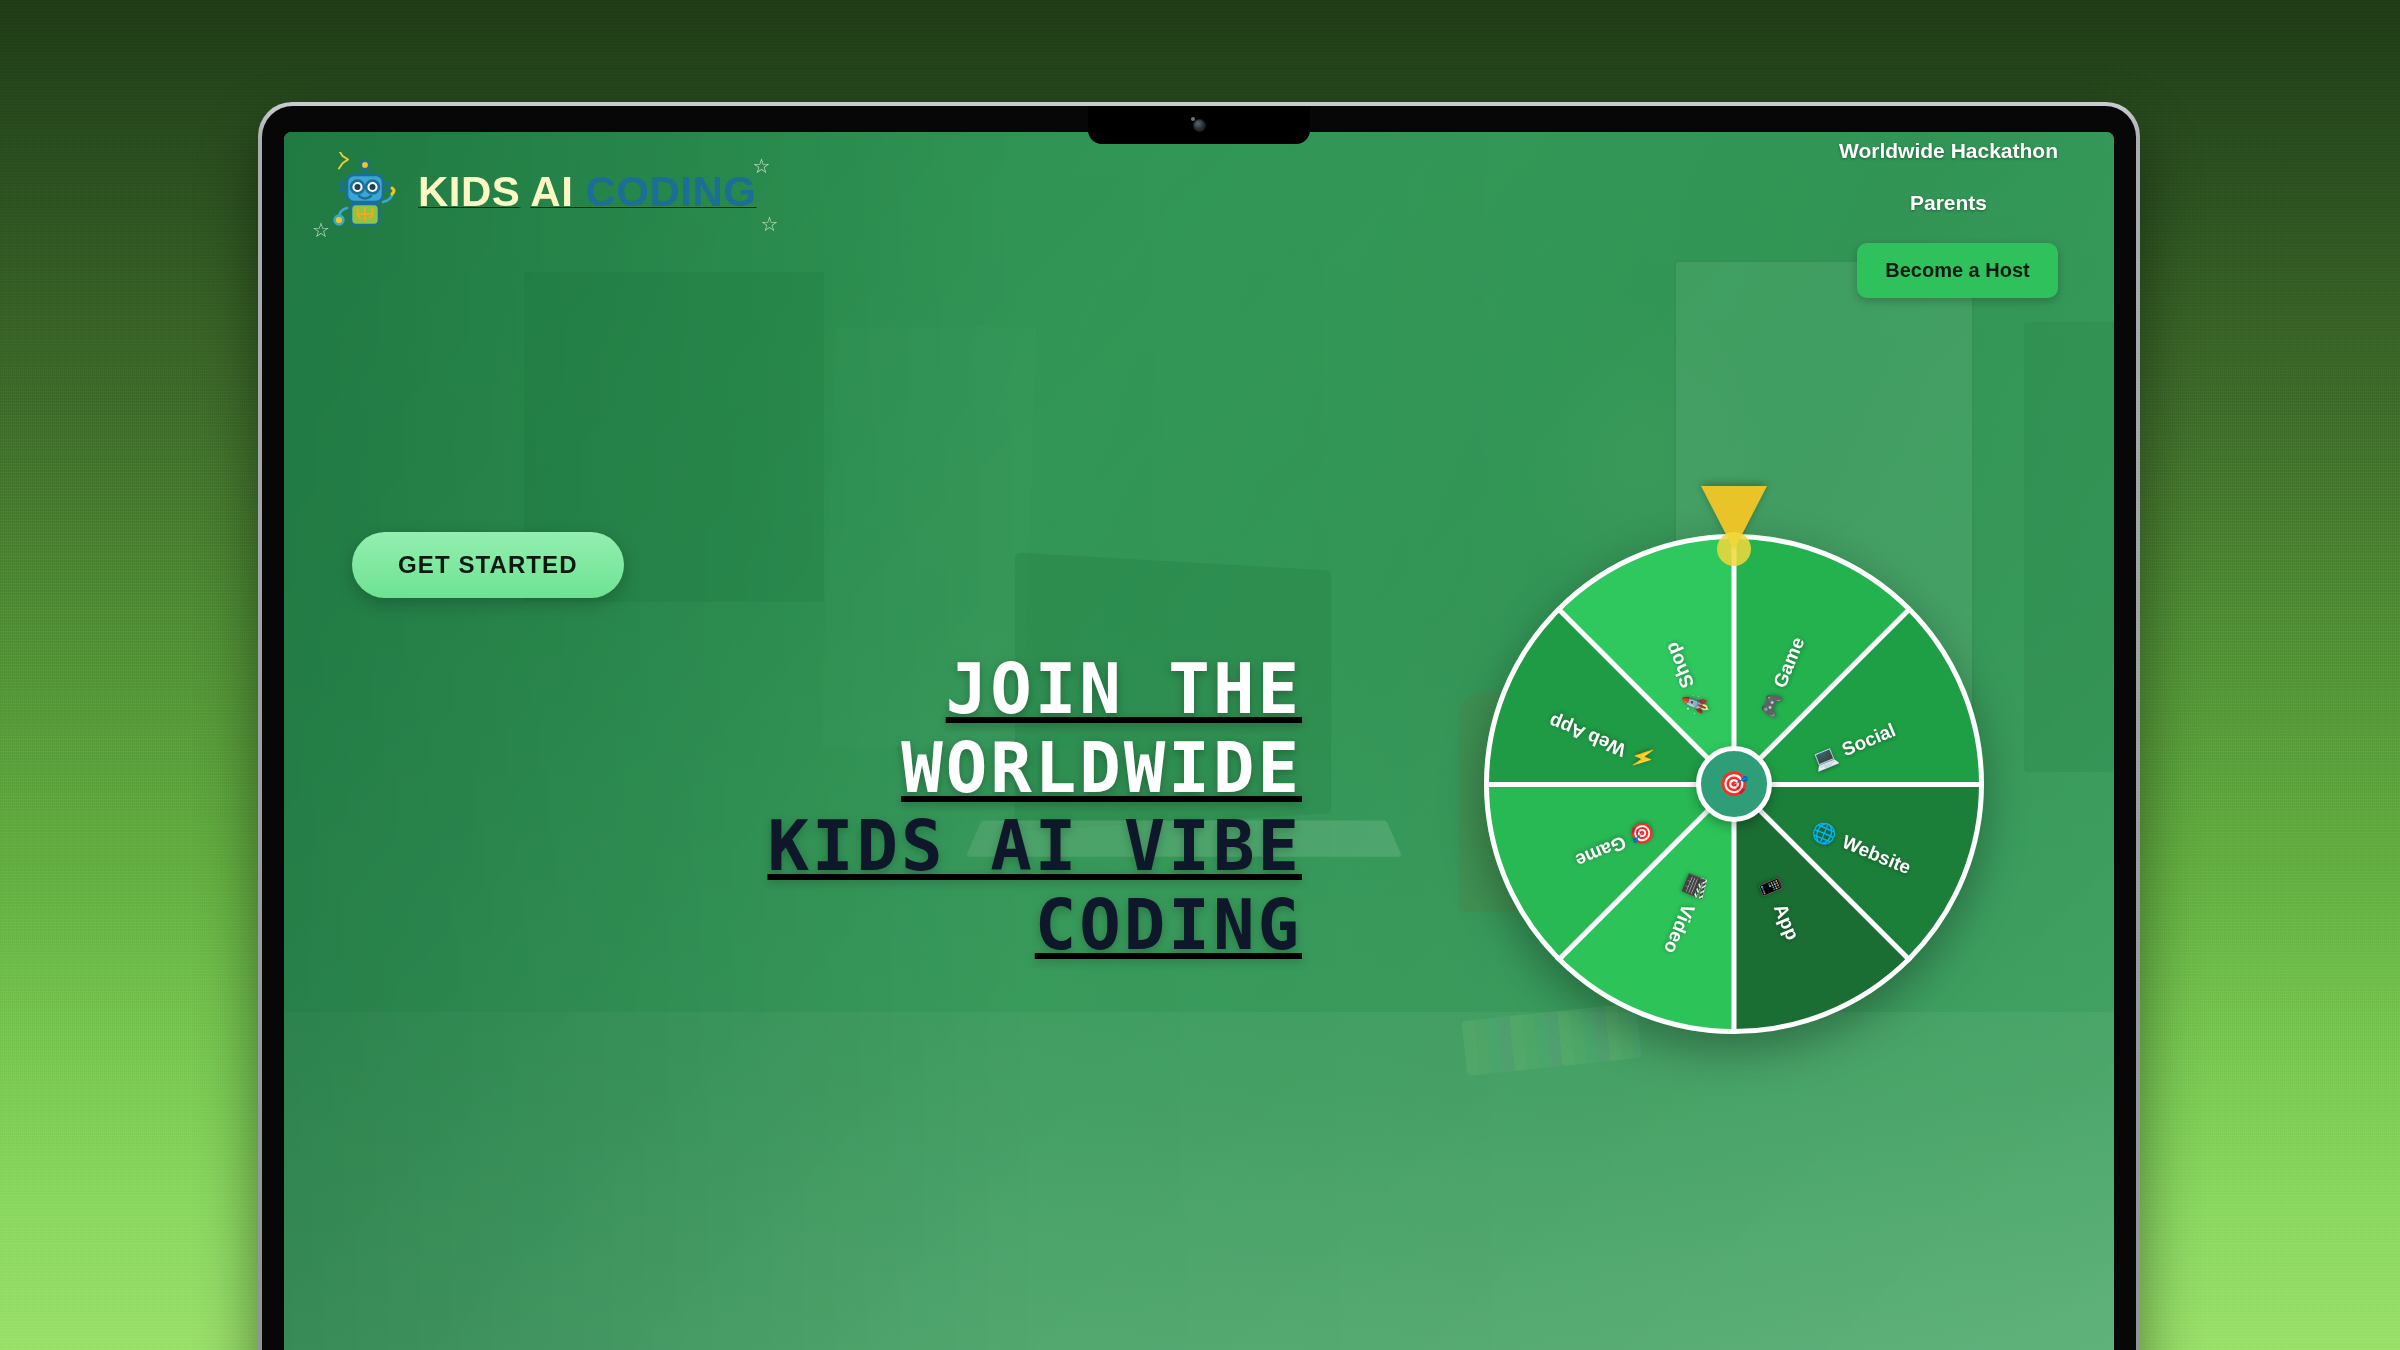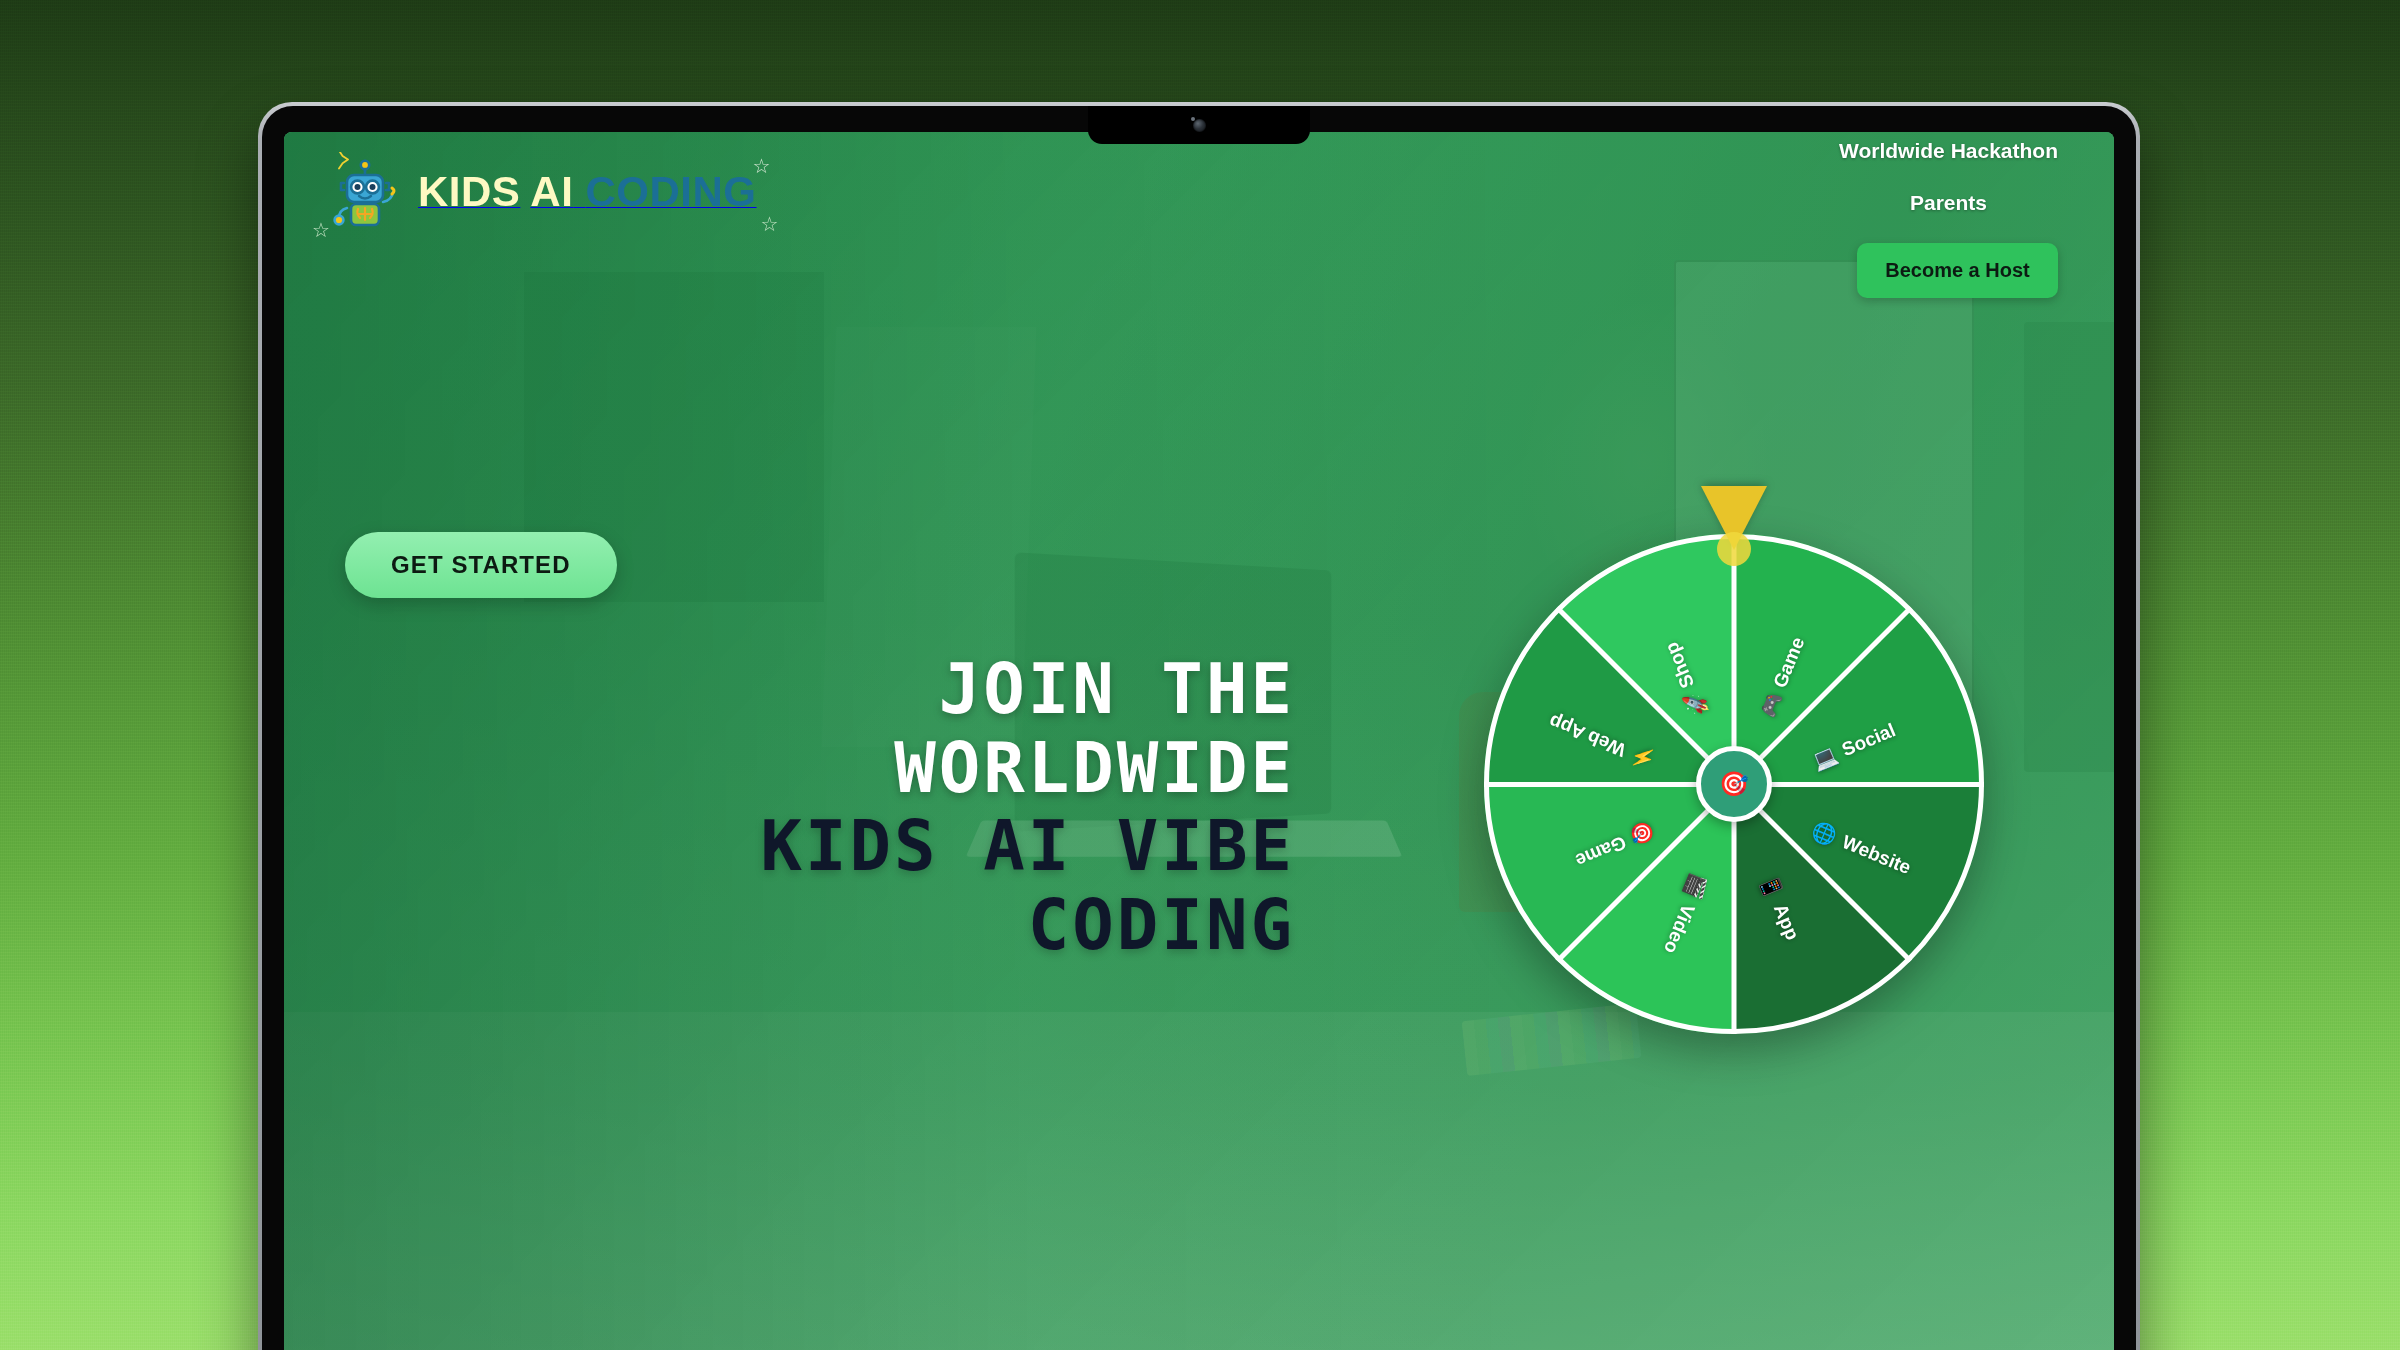--- a/index.html
+++ b/index.html
@@ -106,21 +106,21 @@
   .nav a { color:#fff; font-size:21px; font-weight:700; text-decoration:none;
     text-shadow:0 1px 3px rgba(0,0,0,.35); white-space:nowrap; }
   .host-btn {
     background:#2fc25c; color:#0c1b12; font-size:20px; font-weight:700;
     padding:16px 28px; border-radius:10px; border:none; cursor:pointer;
     margin-left:18px; white-space:nowrap; box-shadow:0 3px 10px rgba(0,0,0,.22);
   }
 
   
   .hero { position:absolute; inset:0; z-index:5; padding:0 0 0 44px; }
-  .hero-left { position:absolute; left:61px; top:400px; width:950px; }
+  .hero-left { position:absolute; left:68px; top:400px; width:950px;text-decoration:underline; }
   .get-started {
     display:inline-block; background:linear-gradient(180deg,#93efb0 0%,#6de392 100%);
     color:#0d1a12; font-size:24px; font-weight:700; letter-spacing:1.1px;
     padding:19px 46px; border-radius:999px; border:none; cursor:pointer;
     box-shadow:0 6px 18px rgba(0,0,0,.22);
   }
   .headline {
     margin-top:52px;
     font-family:"DejaVu Sans Mono","Liberation Mono",monospace;
     font-size:69px; font-weight:700; line-height:1.14;

